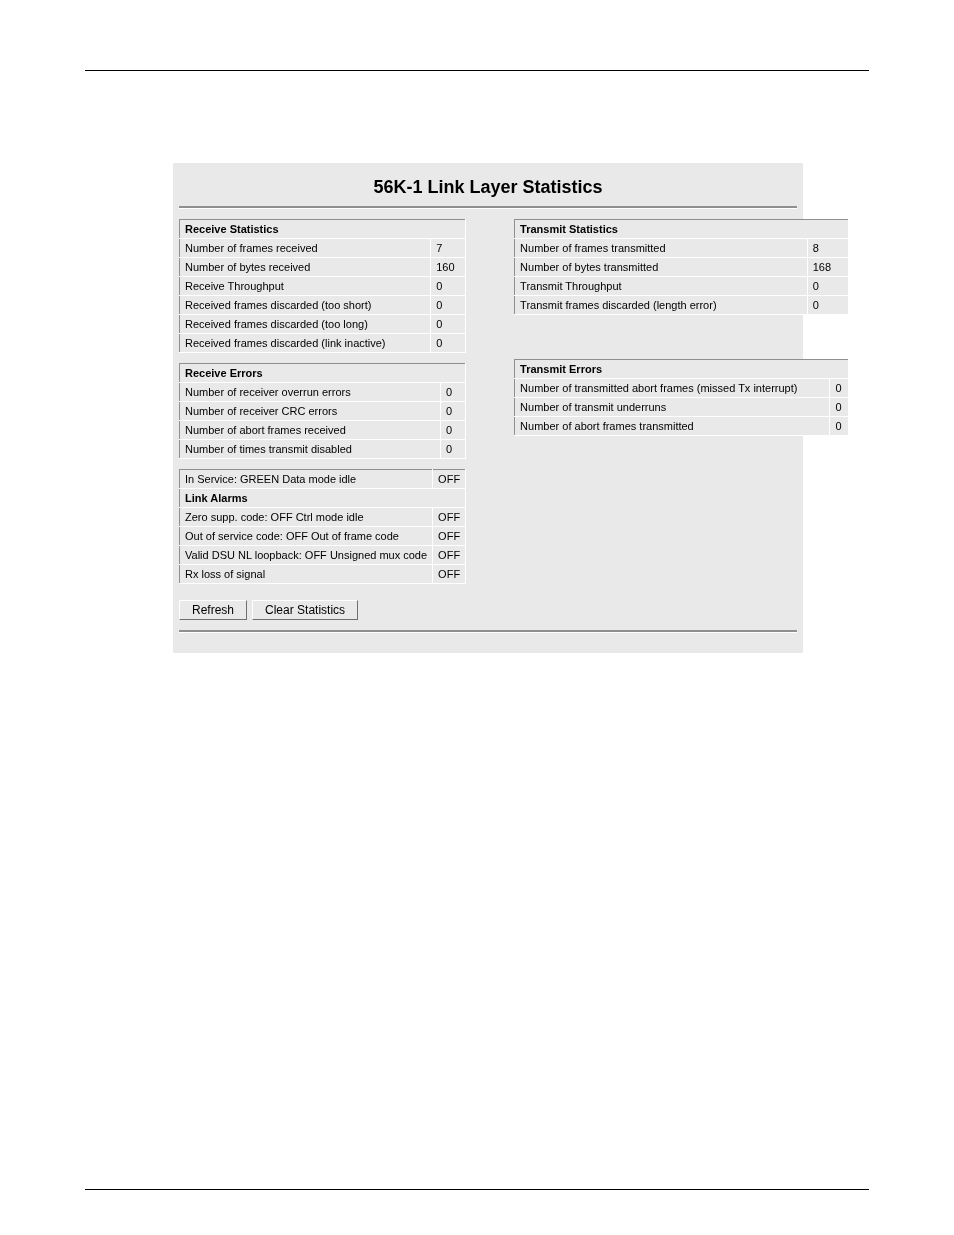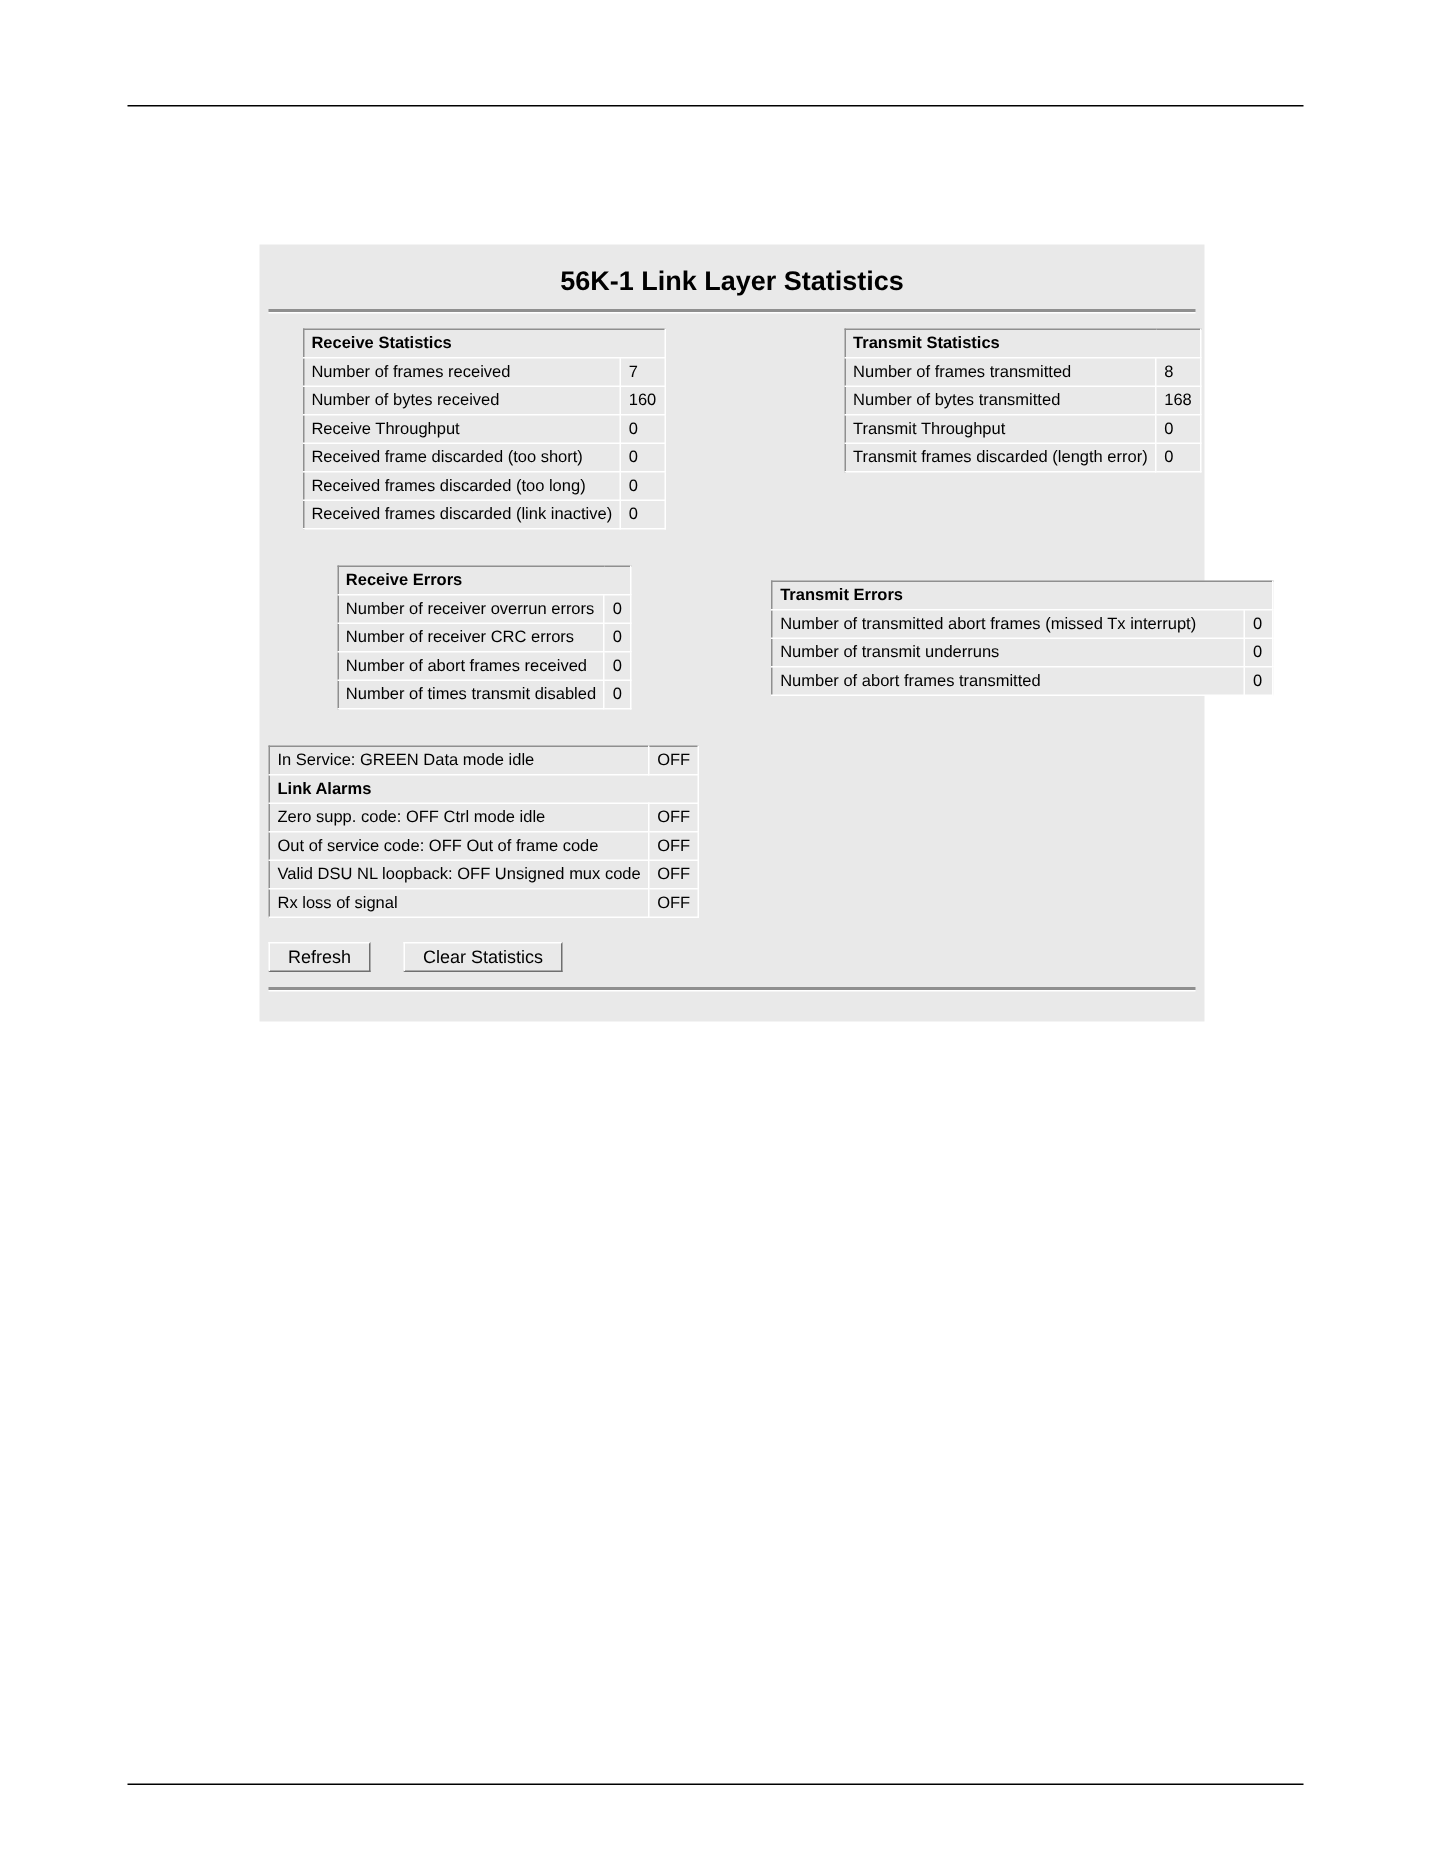--- a/index.html
+++ b/index.html
@@ -54,22 +54,21 @@
   }
   .cols {
     display: flex;
     align-items: flex-start;
     gap: 48px;
     padding: 0 6px;
   }
   .col {
     display: flex;
     flex-direction: column;
-    gap: 24px;
-    align-items: center;
+    gap: 10px;
   }
   .col-left  {  }
   .col-right {  }
 
   table.stat {
     border-collapse: collapse;
     background: #e9e9e9;
   }
   table.stat th {
     text-align: left;
@@ -93,21 +92,21 @@
   table.stat {
     border-right: 1px solid #8f8f8f;
     border-bottom: 1px solid #8f8f8f;
   }
   table.stat td.wrap {
     white-space: normal;
   }
 
   .buttons {
     display: flex;
-    gap: 22px;
+    gap: 5px;
     padding: 16px 6px 0 6px;
   }
   .btn {
     font-family: Verdana, Geneva, sans-serif;
     font-size: 12px;
     padding: 2px 12px;
     background: #e9e9e9;
     border-top: 1px solid #ffffff;
     border-left: 1px solid #ffffff;
     border-right: 1px solid #6f6f6f;
@@ -146,21 +145,21 @@
               </tr>
           <tr>
                 <td>Number of bytes received</td>
                 <td>160</td>
               </tr>
           <tr>
                 <td>Receive Throughput</td>
                 <td>0</td>
               </tr>
           <tr>
-                <td>Received frame discarded (too short)</td>
+                <td>Received frames discarded (too short)</td>
                 <td>0</td>
               </tr>
           <tr>
                 <td>Received frames discarded (too long)</td>
                 <td>0</td>
               </tr>
           <tr>
                 <td>Received frames discarded (link inactive)</td>
                 <td>0</td>
               </tr>

